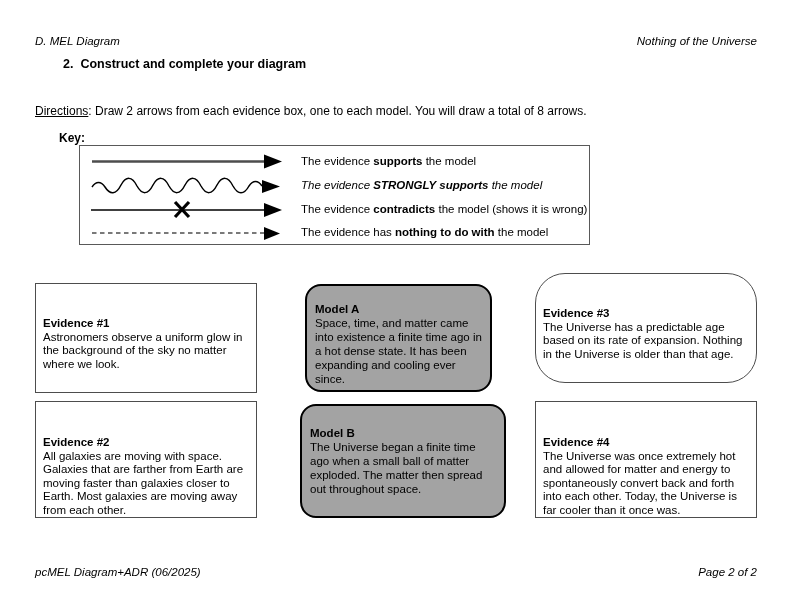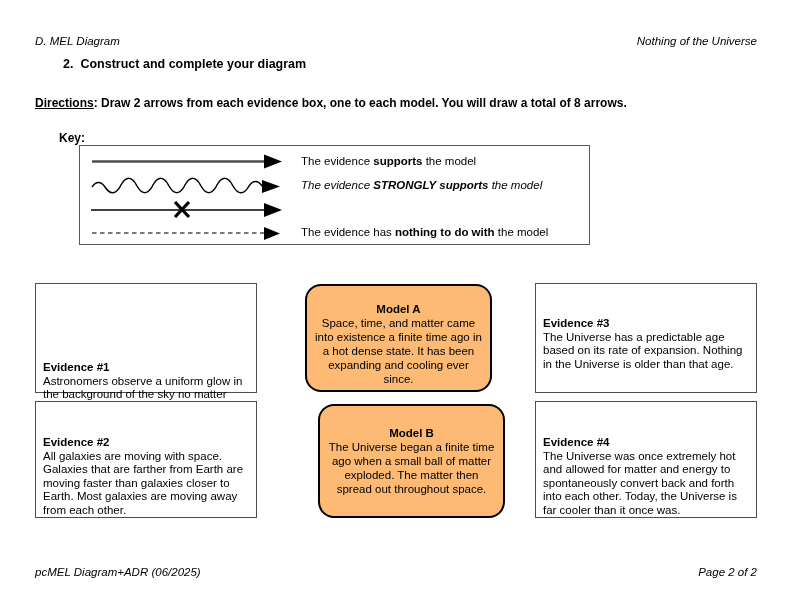--- a/index.html
+++ b/index.html
@@ -38,24 +38,24 @@
     left: 63px;
     font-size: 12.5px;
     font-weight: bold;
     white-space: nowrap;
   }
   .prompt .num { margin-right: 7px; }
 
   
   .directions {
     position: absolute;
-    top: 96px;
+    top: 104px;
     left: 35px;
     font-size: 12px;
-    font-weight: bold;
+    font-weight: normal;
     white-space: nowrap;
   }
   .directions .u { text-decoration: underline; }
 
   
   .key-label {
     position: absolute;
     top: 131px;
     left: 35px;
     font-size: 12px;
@@ -116,40 +116,40 @@
     left: 7px;
     right: 6px;
   }
   .ev-title {
     font-weight: bold;
     display: block;
   }
 
   .ev1 { left: 35px;  top: 283px; width: 222px; height: 110px; }
   .ev2 { left: 35px;  top: 401px; width: 222px; height: 117px; }
-  .ev3 { left: 535px; top: 283px; width: 222px; height: 110px; }
+  .ev3 { left: 535px; top: 273px; width: 222px; height: 110px; border-radius: 30px; }
   .ev4 { left: 535px; top: 401px; width: 222px; height: 117px; }
 
-  .ev1 .ev-inner { top: 33px; margin-top: 44px; }
+  .ev1 .ev-inner { top: 33px; }
   .ev2 .ev-inner { top: 34px; }
   .ev3 .ev-inner { top: 33px; }
   .ev4 .ev-inner { top: 34px; }
 
   .model-box {
     position: absolute;
     border: 2px solid #000000;
     border-radius: 16px;
     box-sizing: border-box;
-    background: #fdba74;
+    background: #a3a3a3;
     font-size: 11.5px;
     line-height: 14px;
-    text-align: center;
+    text-align: left;
   }
   .mA { left: 305px; top: 284px; width: 187px; height: 108px; }
-  .mB { left: 318px; top: 404px; width: 187px; height: 114px; }
+  .mB { left: 300px; top: 404px; width: 206px; height: 114px; }
   .model-inner {
     position: absolute;
     left: 8px;
     right: 8px;
   }
   .mA .model-inner { top: 16px; }
   .mB .model-inner { top: 20px; }
   .model-title {
     font-weight: bold;
     display: block;
@@ -211,20 +211,23 @@
 
     <div class="key-row r2">
       <div class="key-glyph">
         <svg width="200" height="25" viewBox="0 0 200 25">
           <line x1="1" y1="13" x2="178" y2="13" stroke="#000000" stroke-width="1.6"></line>
           <polygon points="174,6 192,13 174,20" fill="#000000"></polygon>
           <line x1="85" y1="5" x2="99" y2="20" stroke="#000000" stroke-width="3.2"></line>
           <line x1="99" y1="5" x2="85" y2="20" stroke="#000000" stroke-width="3.2"></line>
         </svg>
       </div>
+      <div class="key-text">
+        <span>The evidence </span><b>contradicts</b><span> the model (shows it is wrong)</span>
+      </div>
     </div>
 
     <div class="key-row r3">
       <div class="key-glyph">
         <svg width="200" height="25" viewBox="0 0 200 25">
           <line x1="2" y1="13" x2="176" y2="13" stroke="#4d4d4d" stroke-width="1.6" stroke-dasharray="4.5,3.5"></line>
           <polygon points="174,7 190,13.5 174,20" fill="#000000"></polygon>
         </svg>
       </div>
       <div class="key-text">

